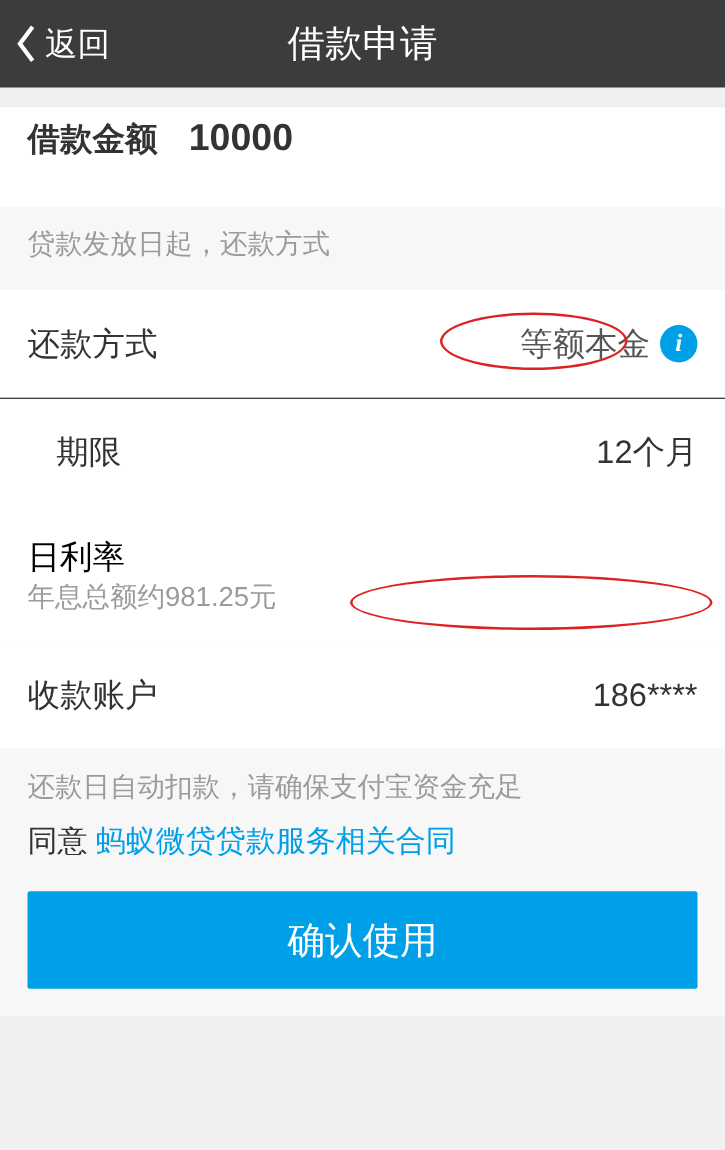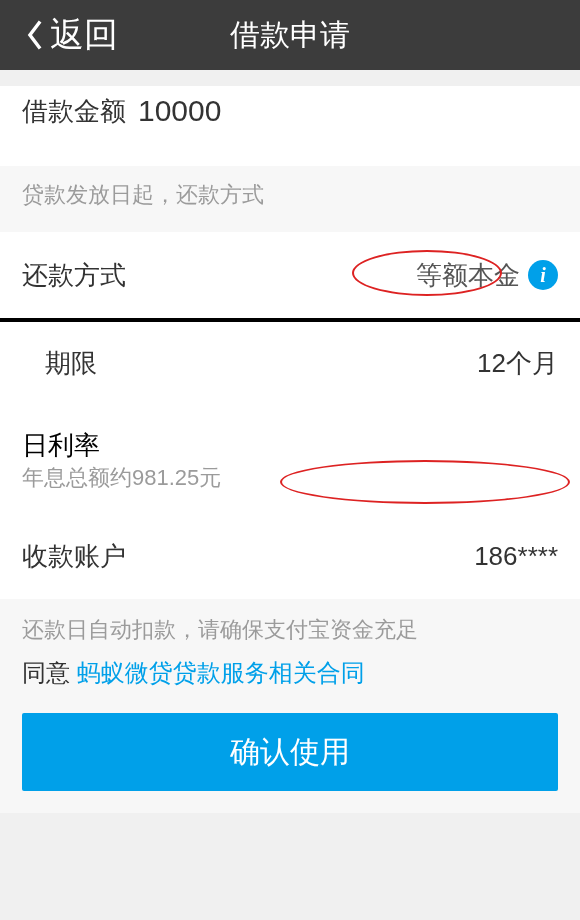--- a/index.html
+++ b/index.html
@@ -7,47 +7,47 @@
   .header {
     background: #3c3c3c;
     height: 70px;
     display: flex;
     align-items: center;
     color: #fff;
     position: relative;
   }
   .back {
     position: absolute;
-    left: 24px;
+    left: 10px;
     display: flex;
     align-items: center;
-    font-size: 34px;
+    font-size: 26px;
     cursor: pointer;
   }
   .back svg { width: 22px; height: 34px; fill: none; stroke: #fff; stroke-width: 4; margin-right: 4px; }
   .title {
     flex: 1;
     text-align: center;
     font-size: 30px;
     font-weight: 400;
   }
   .content { background: #f7f7f7; }
   .row {
     display: flex;
     align-items: center;
     padding: 0 22px;
     min-height: 80px;
     font-size: 26px;
     color: #333;
     background: #fff;
   }
-  .row + .row { border-top: 4px solid #000000; padding-left: 45px; }
+  .row + .row { border-top: 1px solid #000000; padding-left: 45px; }
   .row-label { flex: 0 0 auto; }
   .row-value { flex: 1; text-align: right; color: #333; font-size: 26px; display: flex; align-items: center; justify-content: flex-end; gap: 8px; }
-  .amount-row { padding-bottom: 30px; gap: 12px; }
+  .amount-row { padding-bottom: 30px; gap: 25px; font-weight: bold; }
   .amount-value { font-size: 30px; color: #333; }
   .hint {
     background: #f7f7f7;
     color: #9b9b9b;
     font-size: 22px;
     padding: 14px 22px 22px 22px;
   }
   .info-icon {
     width: 30px; height: 30px; border-radius: 50%;
     background: #00a0e9;

